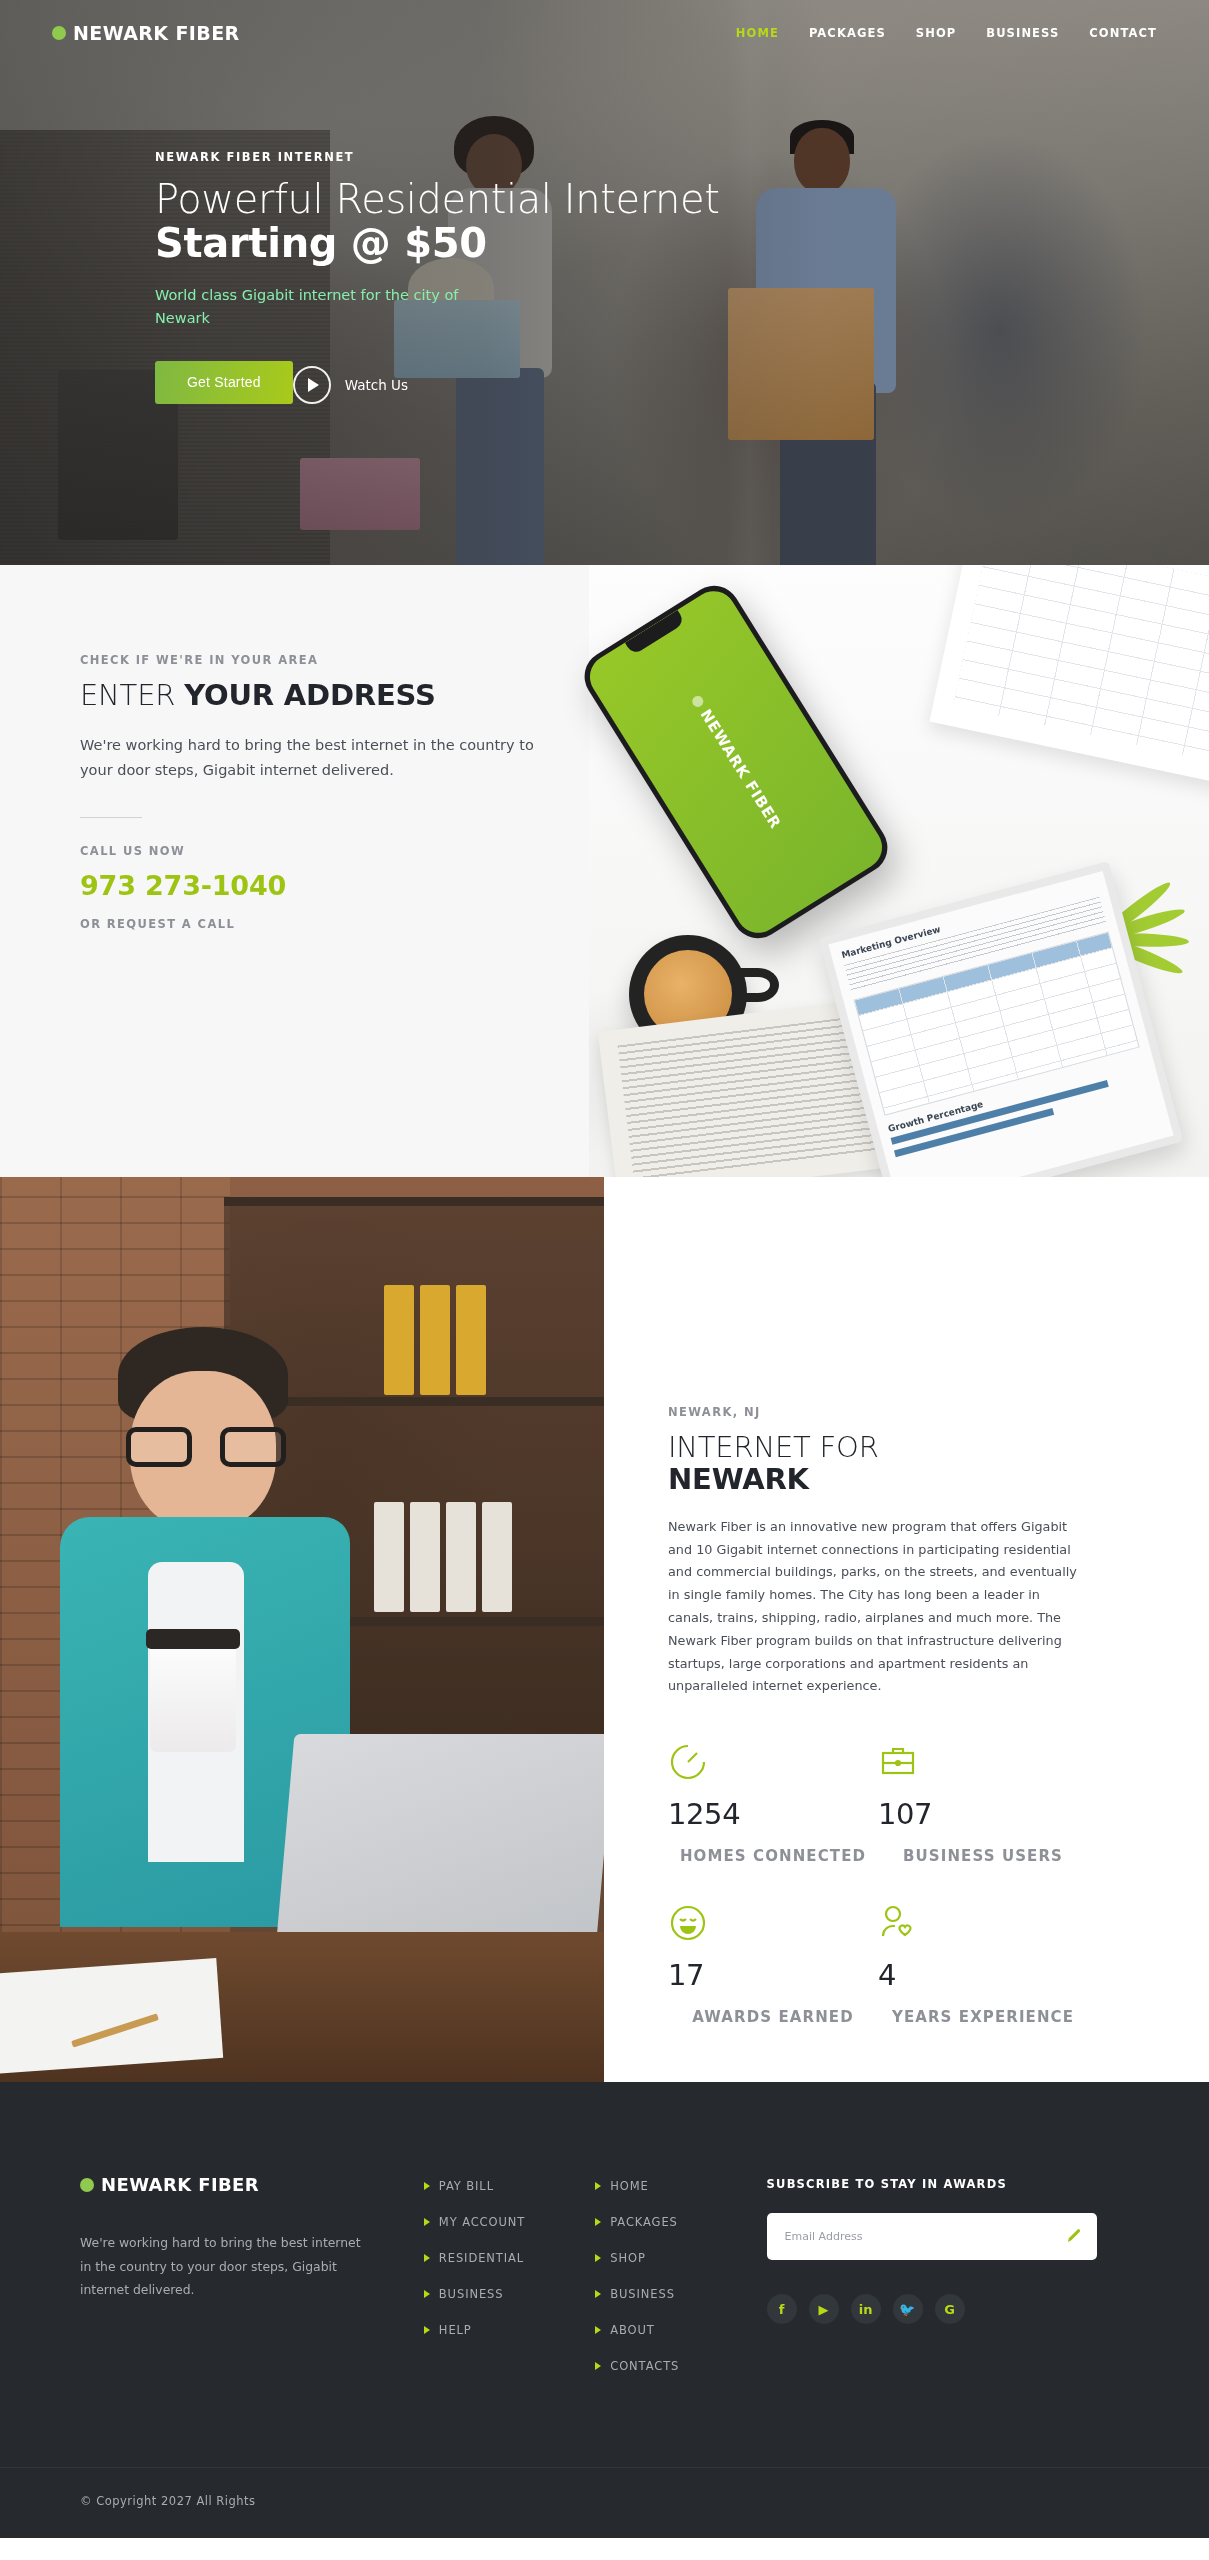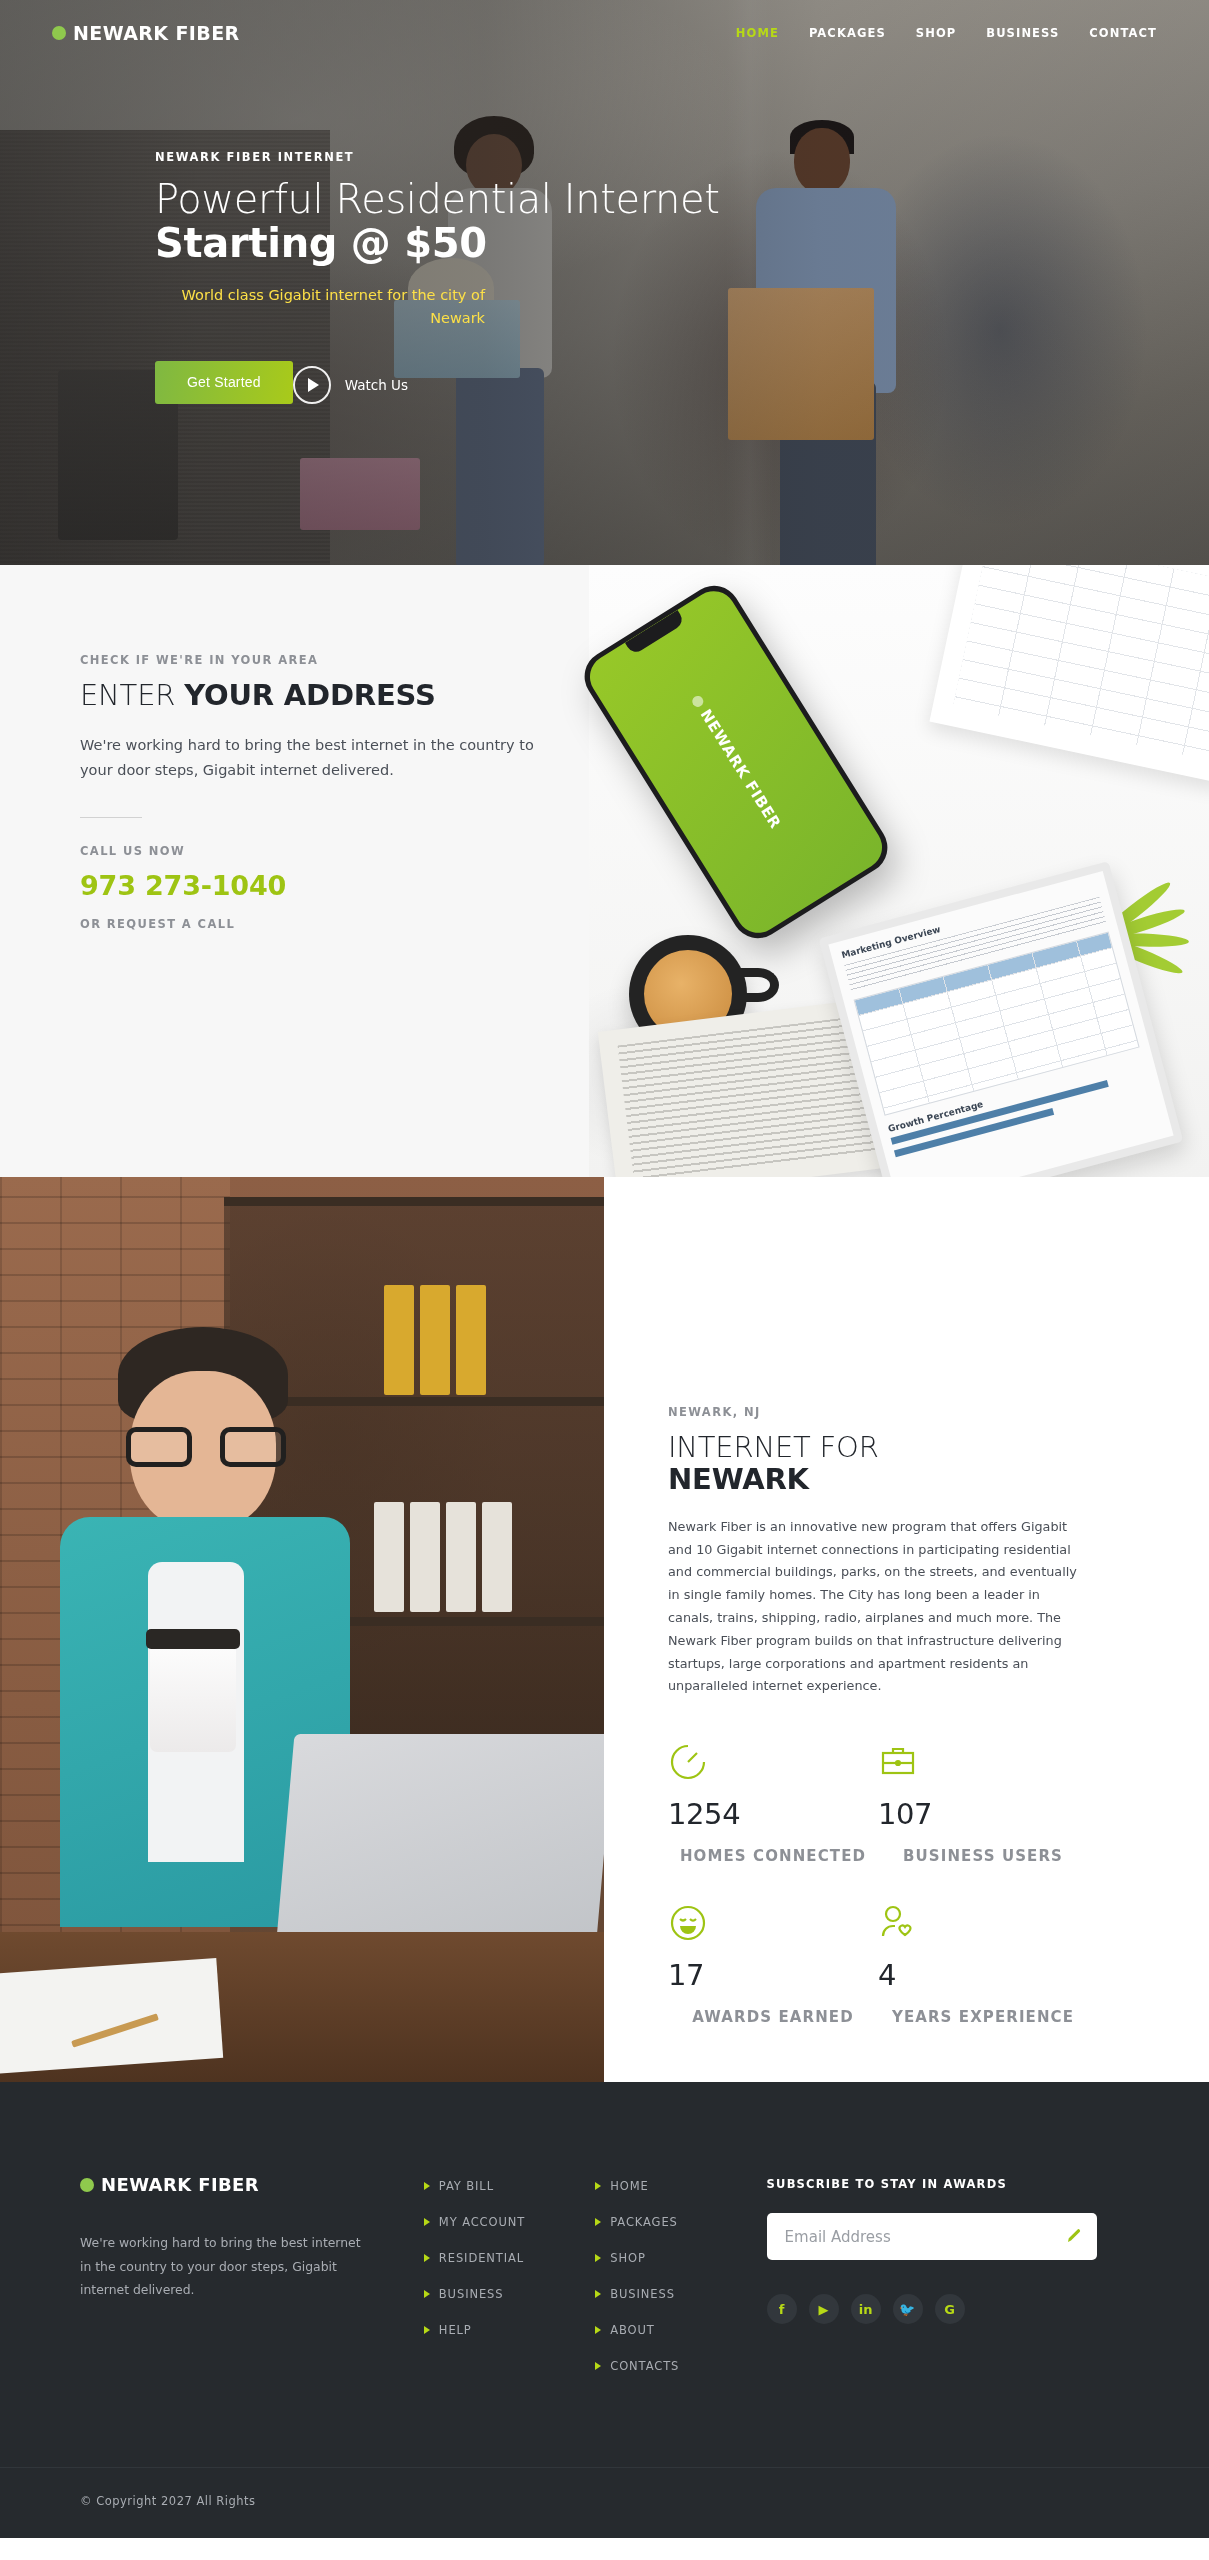--- a/index.html
+++ b/index.html
@@ -101,23 +101,22 @@
   }
   .hero-h1 {
     color:#fff; font-size:40px; font-weight:300; line-height:1.08;
     letter-spacing:-.4px;
   }
   .hero-h1-strong {
     color:#fff; font-size:40px; font-weight:bold; line-height:1.12;
     letter-spacing:-.3px; margin-bottom:18px;
   }
   .hero-sub {
-    color:#fde047; font-size:14.5px; line-height:1.62; max-width:330px;
+    color:#86efac; font-size:14.5px; line-height:1.62; max-width:330px;
     margin-bottom:30px;
-    text-align:right;
   }
   .hero-actions { display:flex; align-items:flex-end; }
   .btn-primary {
     display:inline-flex; align-items:center; justify-content:center;
     background:linear-gradient(100deg,#7fb842 0%, #a9ca1a 100%);
     color:#fff; font-size:14px; font-weight:500;
     padding:0 32px; height:43px; border:none; border-radius:3px;
     cursor:pointer; letter-spacing:.2px;
   }
   .watch { display:flex; align-items:center; gap:14px; cursor:pointer; }
@@ -304,21 +303,21 @@
   .f-logo-dot { width:14px; height:14px; border-radius:50%; background:#8fc94d; }
   .f-logo-text { color:#fff; font-weight:bold; font-size:18px; letter-spacing:.4px; }
   .f-desc { color:#a9adb3; font-size:12.4px; line-height:1.9; max-width:320px; }
   .f-col { width:175px; padding-top:5px; }
   .f-li { display:flex; align-items:center; gap:9px; margin-bottom:22px; cursor:pointer; }
   .f-arrow { width:0; height:0; border-left:6px solid #b7d916; border-top:4px solid transparent; border-bottom:4px solid transparent; }
   .f-link { color:#a9adb3; font-size:11.5px; letter-spacing:.9px; }
   .f-sub { width:370px; padding-top:3px; }
   .f-sub-title { color:#fff; font-size:11.5px; font-weight:bold; letter-spacing:1.2px; margin-bottom:22px; }
   .f-input-wrap { position:relative; width:330px; height:47px; background:#fff; border-radius:5px; }
-  .f-input { width:100%; height:100%; border:none; background:transparent; padding:0 44px 0 18px; font-size:15px; color:#4a4f57; outline:none; font-family:"DejaVu Sans","Liberation Sans",sans-serif; border-radius:5px; }
+  .f-input { width:100%; height:100%; border:none; background:transparent; padding:0 44px 0 18px; font-size:11px; color:#4a4f57; outline:none; font-family:"DejaVu Sans","Liberation Sans",sans-serif; border-radius:5px; }
   .f-input::placeholder { color:#9a9ea4; }
   .f-pencil { position:absolute; right:14px; top:14px; }
   .socials { display:flex; gap:12px; margin-top:34px; }
   .soc { width:30px; height:30px; border-radius:50%; background:#32373c; display:flex; align-items:center; justify-content:center; color:#b7d916; font-size:13px; font-weight:bold; cursor:pointer; }
   .f-bottom { margin-top:72px; border-top:1px solid #31363b; padding:26px 80px 30px; }
   .copyright { color:#a9adb3; font-size:11.5px; letter-spacing:.5px; }
 </style>
 </head>
 <body>
 

